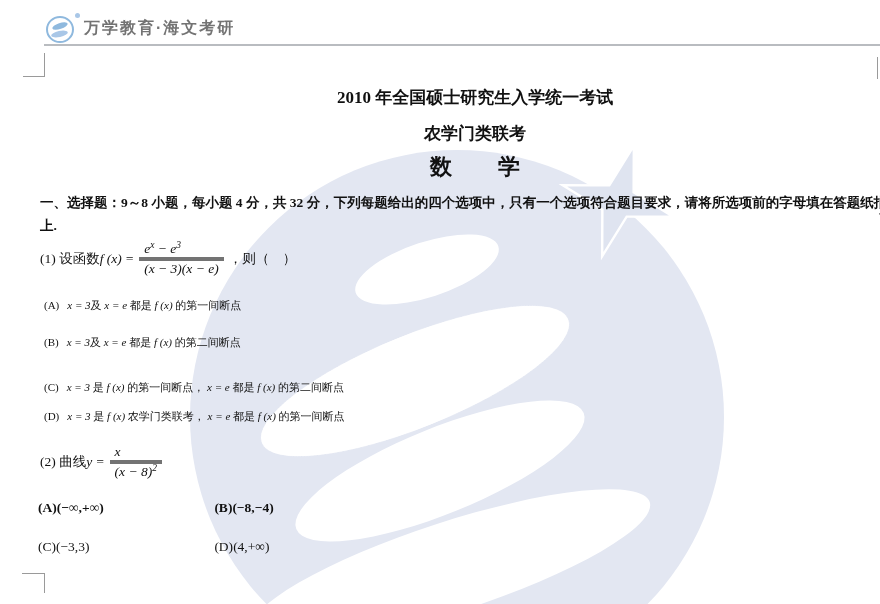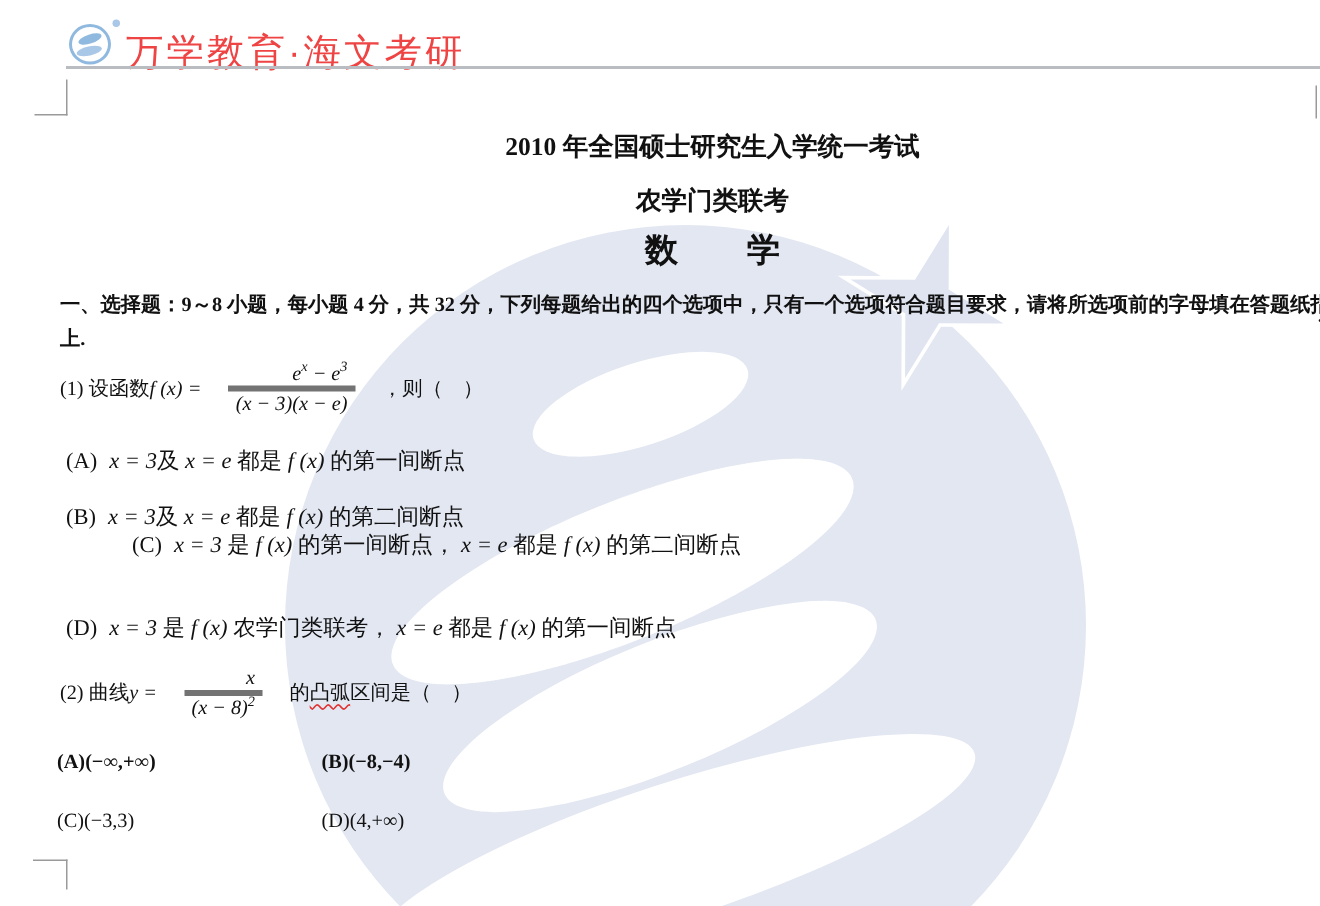--- a/index.html
+++ b/index.html
@@ -6,21 +6,21 @@
   html,body { width:880px; height:604px; background:#fff; overflow:hidden; }
   body { position:relative; font-family:"Liberation Serif","DejaVu Serif",serif; color:#111; }
 
   .abs { position:absolute; }
 
   
   .logo-icon { left:46px; top:16px; width:28px; height:27px; border:2px solid #8fb9de; border-radius:50%; background:#fff; overflow:hidden; }
   .logo-swirl-a { position:absolute; left:4px; top:5px;  width:16px; height:6px; background:#8fb9de; border-radius:50%; transform:rotate(-18deg); }
   .logo-swirl-b { position:absolute; left:3px; top:13px; width:17px; height:6px; background:#a9c7e7; border-radius:50%; transform:rotate(-12deg); }
   .logo-sparkle { left:75px; top:13px; width:5px; height:5px; background:#a9c7e7; border-radius:50%; }
-  .logo-text { left:84px; top:18px; font-family:"Liberation Sans","DejaVu Sans",sans-serif; font-weight:normal; font-size:25px; letter-spacing:2px; color:#ef4444; white-space:nowrap; }
+  .logo-text { left:84px; top:18px; font-family:"Liberation Sans","DejaVu Sans",sans-serif; font-weight:bold; font-size:16px; letter-spacing:2px; color:#737373; white-space:nowrap; }
   .header-rule { left:44px; top:44px; width:836px; height:2px; background:#b9bcc0; }
 
   
   .mark { background:#9a9a9a; }
   .tl-v { left:44px; top:53px; width:1px; height:24px; }
   .tl-h { left:23px; top:76px; width:22px; height:1px; }
   .bl-h { left:22px; top:573px; width:23px; height:1px; }
   .bl-v { left:44px; top:573px; width:1px; height:20px; }
   .tr-v { left:877px; top:57px; width:1px; height:22px; }
 
@@ -48,26 +48,26 @@
   .intro2 { top:217px; }
   .emph { text-emphasis:filled dot #111; -webkit-text-emphasis:filled dot #111;
           text-emphasis-position:under right; -webkit-text-emphasis-position:under; }
 
   .qline { left:40px; display:flex; align-items:center; font-size:13.5px; white-space:nowrap; }
   .q1 { top:234px; height:50px; }
   .q2 { top:436px; height:52px; }
   .m { font-style:italic; }
   sup { font-size:9.5px; font-style:italic; vertical-align:super; line-height:0; }
 
-  .frac { display:inline-flex; flex-direction:column; align-items:flex-end; vertical-align:middle; margin:0 18px; line-height:1.2; }
+  .frac { display:inline-flex; flex-direction:column; align-items:flex-start; vertical-align:middle; margin:0 5px; line-height:1.2; }
   .frac .den { border-top:4px solid #737373; padding:0 5px; }
   .frac .num { padding:0 5px; }
 
-  .opt { left:44px; font-size:15px; white-space:nowrap; }
-  .optA { top:298px; } .optB { top:335px; } .optC { top:354px;margin-left:44px; } .optD { top:409px; }
+  .opt { left:44px; font-size:11px; white-space:nowrap; }
+  .optA { top:298px; } .optB { top:335px; } .optC { top:380px; } .optD { top:409px; }
   .olabel { margin-right:8px; }
 
   .opt2row { left:38px; font-size:13.5px; white-space:nowrap; }
   .opt2row1 { top:500px;font-weight:bold; } .opt2row2 { top:539px; }
   .opt2col { display:inline-block; width:173px; }
 
   .squiggle { text-decoration-line:underline; text-decoration-style:wavy; text-decoration-color:#e03030;
               text-decoration-thickness:1px; text-underline-offset:3px; }
 </style>
 </head>
@@ -133,21 +133,20 @@
 </div>
 
 <div class="abs qline q2 content">
   <span>(2)</span>&nbsp;
   <span>曲线 </span>
   <span class="m">y = </span>
   <span class="frac">
     <span class="num m">x</span>
     <span class="den"><span class="m">(x − 8)</span><sup>2</sup></span>
   </span>
-  <span><span>的</span><span class="squiggle">凸弧</span><span>区间是（　）</span></span>
 </div>
 
 <div class="abs opt2row opt2row1 content">
   <span class="opt2col"><span>(A)</span><span>(−∞,+∞)</span></span>
   <span><span>(B)</span><span>(−8,−4)</span></span>
 </div>
 <div class="abs opt2row opt2row2 content">
   <span class="opt2col"><span>(C)</span><span>(−3,3)</span></span>
   <span><span>(D)</span><span>(4,+∞)</span></span>
 </div>

